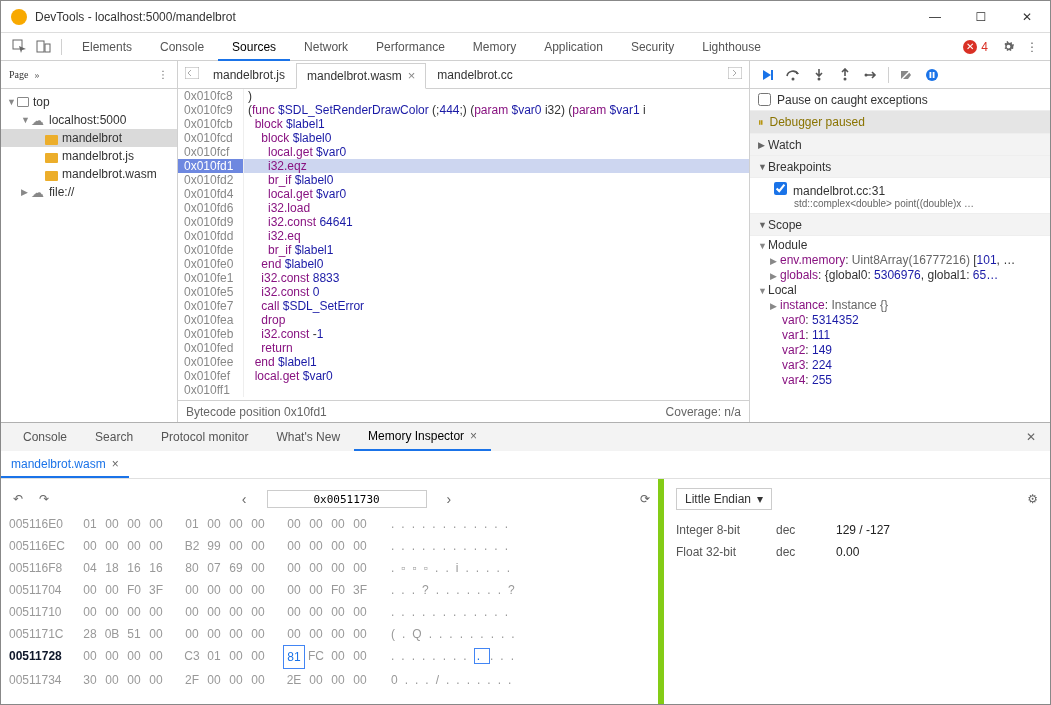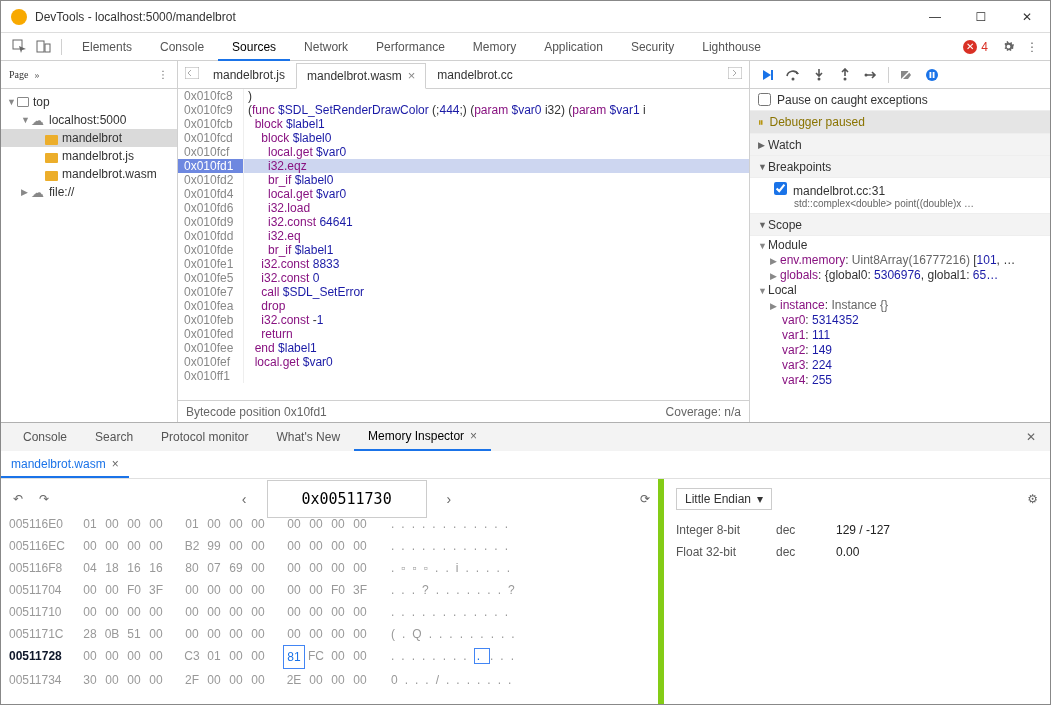--- a/index.html
+++ b/index.html
@@ -95,21 +95,21 @@
 .drawertabs .spacer { flex:1;}
 .subtabs { height:28px; display:flex; background:#fff; border-bottom:1px solid #e0e0e0;}
 .subtabs .tab { display:flex; align-items:center; gap:6px; padding:0 10px; font-size:12px;}
 .subtabs .tab.active { border-bottom:2px solid #1a73e8; color:#1a73e8; font-weight:500;}
 
 .meminspect { flex:1; display:flex; background:#fff;}
 .hexpanel { flex:1; display:flex; flex-direction:column; padding:6px 8px;}
 .hexhdr { display:flex; align-items:center; justify-content:center; gap:8px; height:28px;}
 .hexhdr .undo, .hexhdr .redo { color:#666; margin:0 4px;}
 .hexhdr .spacer{flex:1;}
-.hexhdr input { width:160px; height:38px; text-align:center; border:1px solid #ccc; font-family:Consolas,monospace; font-size:15px;}
+.hexhdr input { width:160px; height:18px; text-align:center; border:1px solid #ccc; font-family:Consolas,monospace; font-size:11px;}
 .hexhdr .arrow { padding:0 12px; color:#666; font-size:14px;}
 .hexhdr .reload { color:#666; margin-left:auto;}
 .hextable { font-family:Consolas,monospace; font-size:12px; line-height:22px; color:#999; }
 .hexrow { display:flex; gap:0;}
 .hexaddr { width:70px; }
 .hexaddr.bold { color:#0f172a; font-weight:600;}
 .hexbytes { display:flex; width:300px;}
 .hexbytes span { width:22px; text-align:center;}
 .hexbytes span.gap { width:14px;}
 .hexascii { margin-left:12px; letter-spacing:7px; }
@@ -292,20 +292,24 @@
             </div>
             <div class="codeline">
               <div class="gutter">0x010fdd</div>
               <div class="src">      <span class="kw">i32.eq</span></div>
             </div>
             <div class="codeline">
               <div class="gutter">0x010fde</div>
               <div class="src">      <span class="kw">br_if</span> <span class="var">$label1</span></div>
             </div>
             <div class="codeline">
+              <div class="gutter">0x010fe0</div>
+              <div class="src">    <span class="kw">end</span> <span class="var">$label0</span></div>
+            </div>
+            <div class="codeline">
               <div class="gutter">0x010fe1</div>
               <div class="src">    <span class="kw">i32.const</span> <span class="num">8833</span></div>
             </div>
             <div class="codeline">
               <div class="gutter">0x010fe5</div>
               <div class="src">    <span class="kw">i32.const</span> <span class="num">0</span></div>
             </div>
             <div class="codeline">
               <div class="gutter">0x010fe7</div>
               <div class="src">    <span class="kw">call</span> <span class="var">$SDL_SetError</span></div>

